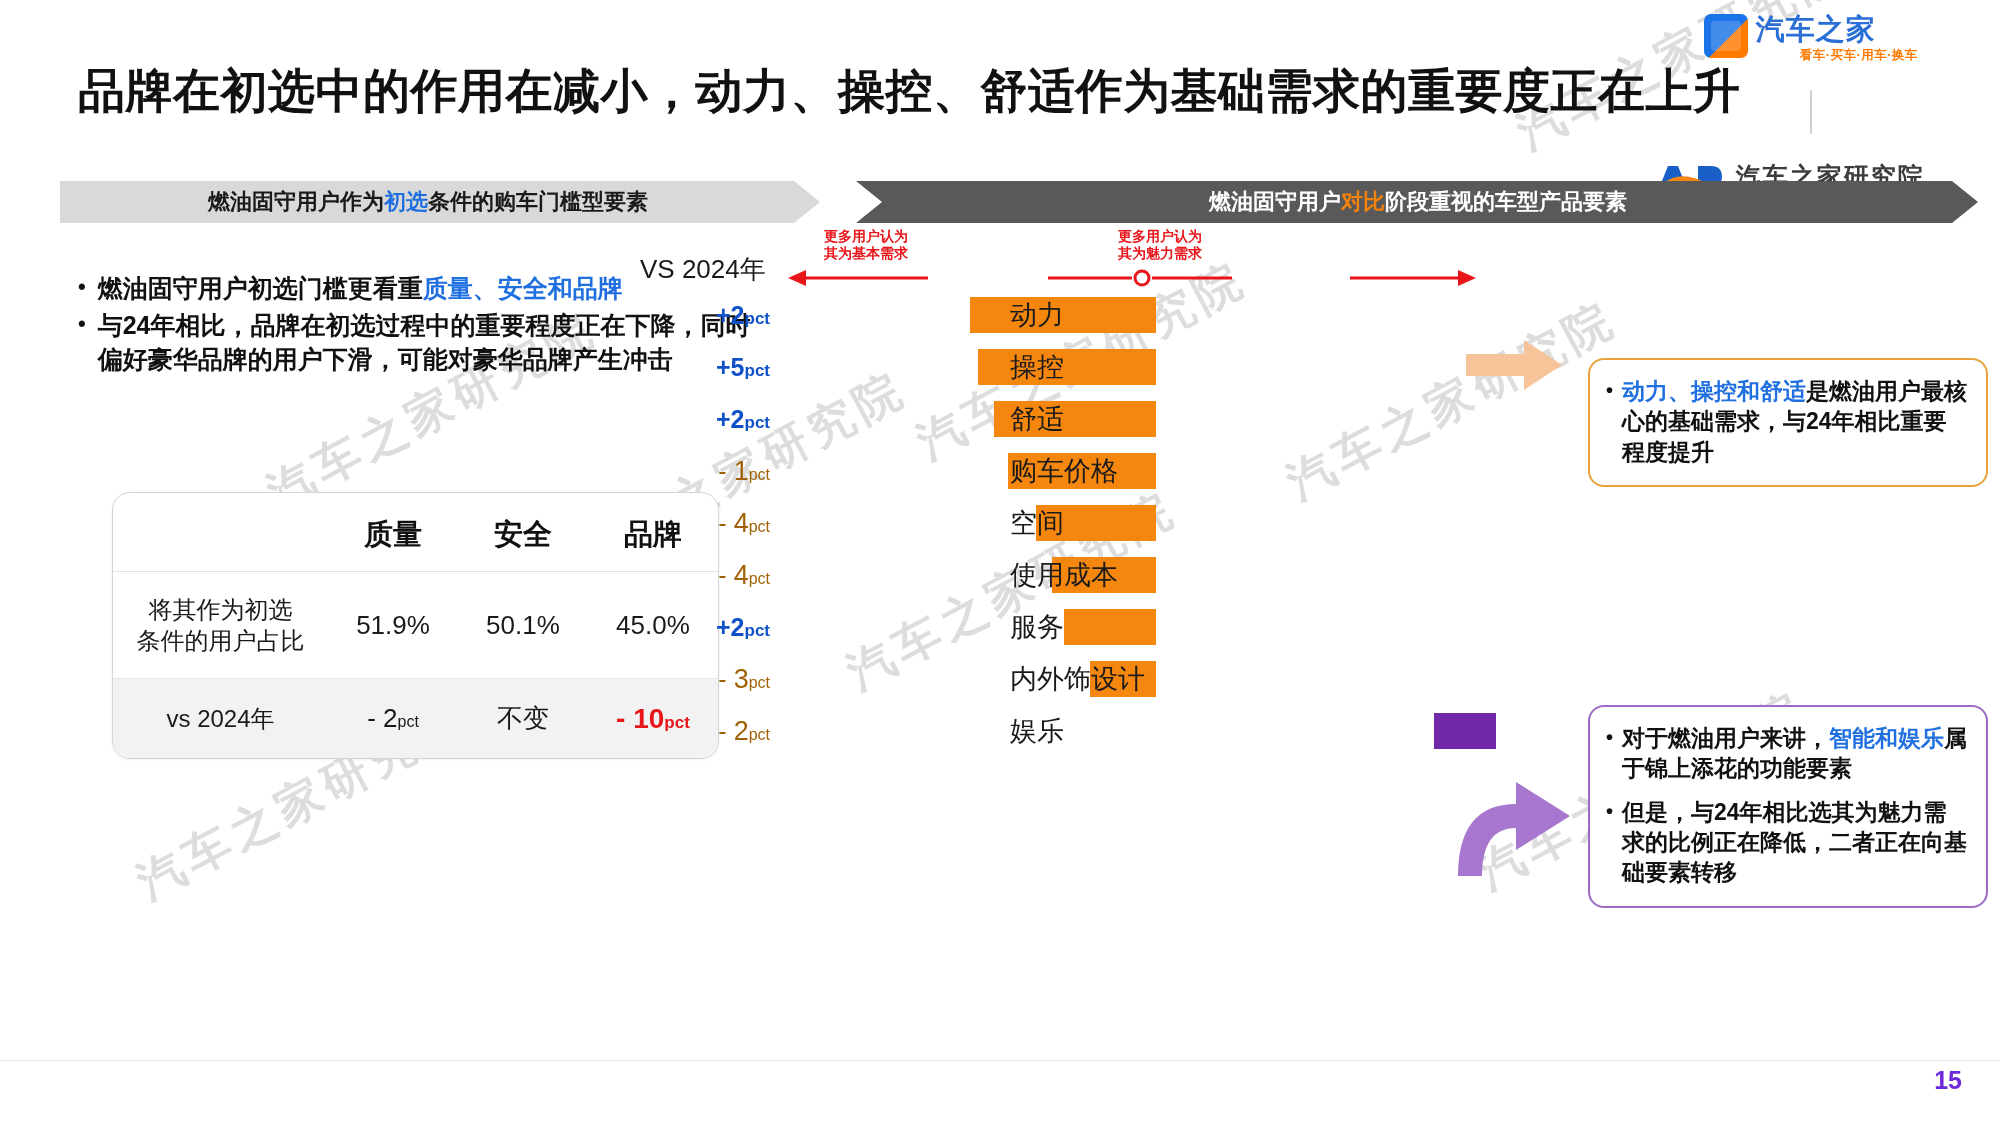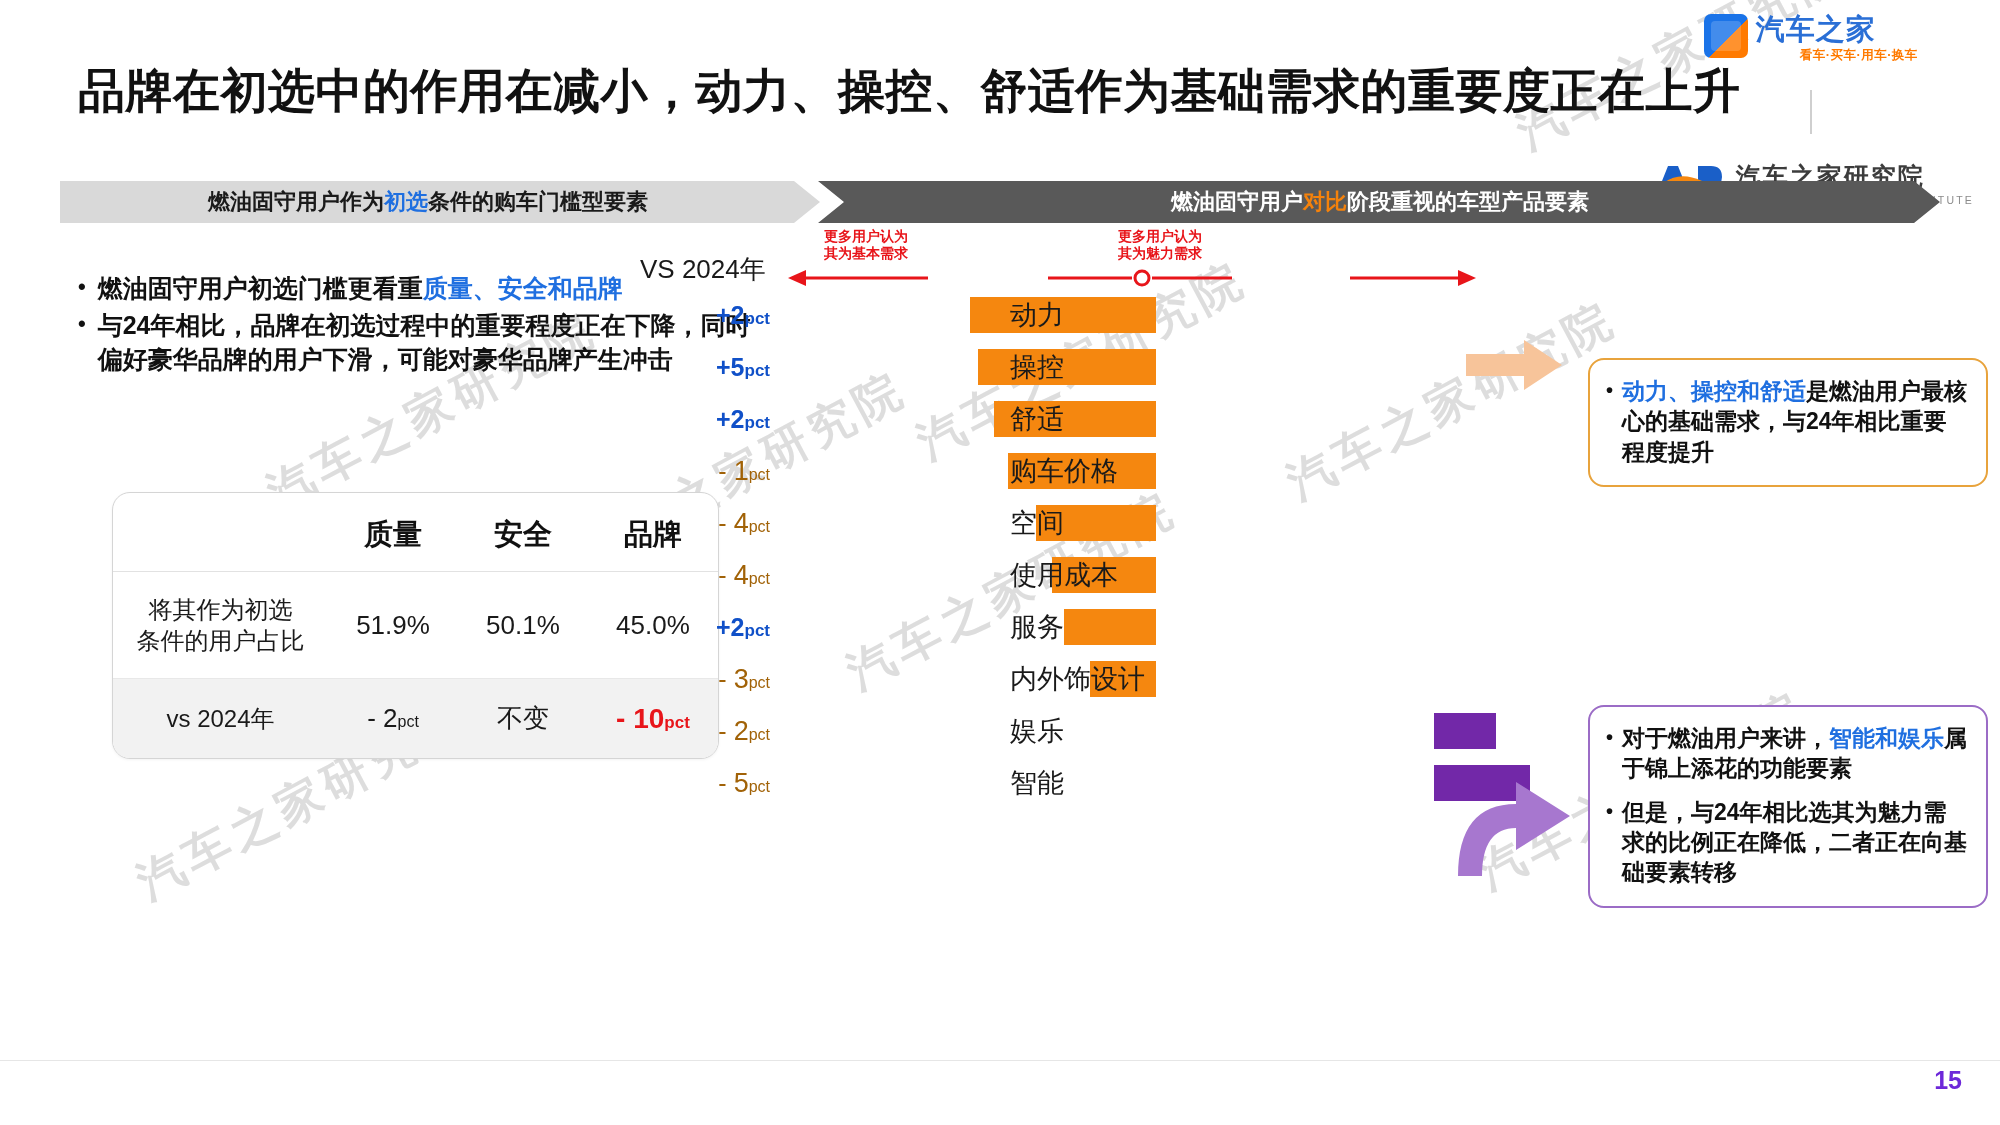--- a/index.html
+++ b/index.html
@@ -60,21 +60,21 @@
     font-size:22px;font-weight:700;text-align:center;
     white-space:nowrap;
   }
   .ribbon-left{
     left:60px;top:181px;width:760px;
     background:#d9d9d9;color:#1a1a1a;
     clip-path:polygon(0 0,calc(100% - 26px) 0,100% 50%,calc(100% - 26px) 100%,0 100%);
     padding-right:24px;box-sizing:border-box;
   }
   .ribbon-right{
-    left:818px;top:181px;width:1122px;
+    left:856px;top:181px;width:1122px;
     background:#595959;color:#fff;
     clip-path:polygon(0 0,calc(100% - 26px) 0,100% 50%,calc(100% - 26px) 100%,0 100%,26px 50%);
     padding-left:26px;padding-right:24px;box-sizing:border-box;
   }
   .hl-blue{color:#1f6fe0;}
   .hl-orange{color:#f5820b;}
 
   
   .bullets{position:absolute;left:78px;top:272px;width:680px;}
   .bullet{display:flex;gap:12px;font-size:25px;font-weight:800;line-height:1.33;color:#111;margin-bottom:4px;}
@@ -322,25 +322,20 @@
         <div class="bar orange" style="right:404px;width:66px;"></div>
         <div class="catlbl">内外饰设计</div>
       </div>
 
       <div class="row">
         <div class="delta neg"><span>- </span><b>2</b><span class="u">pct</span></div>
         <div class="bar purple" style="left:634px;width:62px;"></div>
         <div class="catlbl">娱乐</div>
       </div>
 
-      <div class="row">
-        <div class="delta neg"><span>- </span><b>5</b><span class="u">pct</span></div>
-        <div class="bar purple" style="left:634px;width:96px;"></div>
-        <div class="catlbl">智能</div>
-      </div>
     </div>
   </div>
 
   <svg class="arrow-orange" viewBox="0 0 108 62">
     <path d="M4 20 L62 20 L62 6 L100 31 L62 56 L62 42 L4 42 Z" fill="#f7c49a"></path>
   </svg>
   <svg class="arrow-purple" viewBox="0 0 132 130">
     <path d="M10 118 Q10 46 68 46 L68 24 L122 58 L68 92 L68 70 Q34 70 34 118 Z" fill="#a777cf"></path>
   </svg>
 

